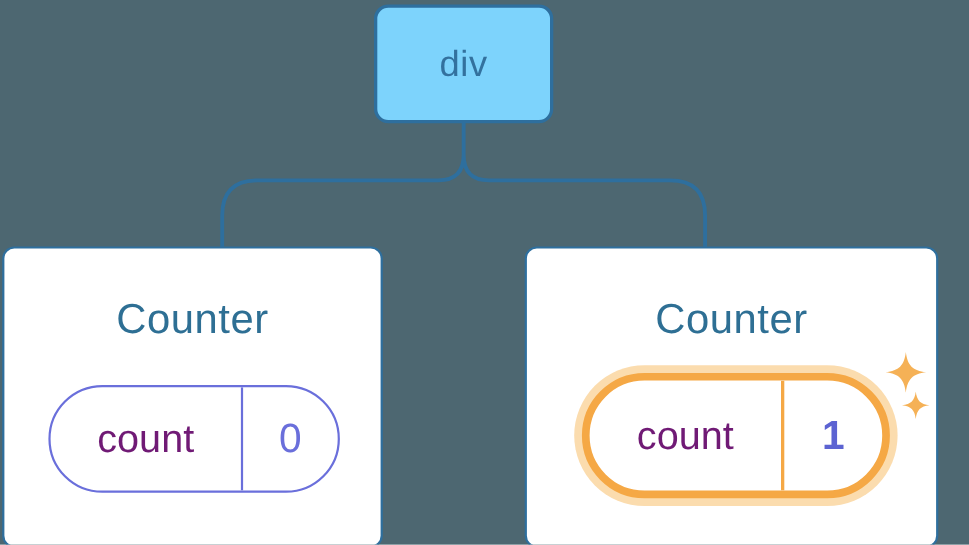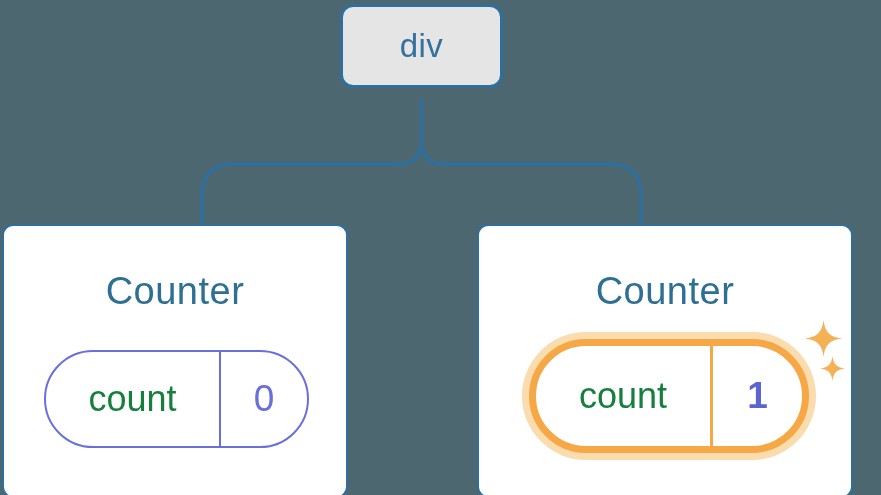--- a/index.html
+++ b/index.html
@@ -19,22 +19,22 @@
     inset: 0;
     z-index: 1;
   }
 
   
   .root-node {
     position: absolute;
     left: 340px;
     top: 4px;
     width: 163px;
-    height: 84px;
-    background: #e5e5e5;
+    height: 108px;
+    background: #7dd3fc;
     border: 3px solid #2E6F9E;
     border-radius: 13px;
     display: flex;
     align-items: center;
     justify-content: center;
     z-index: 2;
   }
   .root-node .label {
     color: #33719E;
     font-size: 33px;
@@ -100,21 +100,21 @@
   .pill .key-cell, .pill .value-cell {
     display: flex;
     align-items: center;
     justify-content: center;
   }
   .pill.plain .key-cell     { width: 173px; }
   .pill.highlight .key-cell { width: 174px; }
   .pill .value-cell { flex: 1; }
 
   .pill .key-label {
-    color: #15803d;
+    color: #701a75;
     font-size: 36px;
     font-weight: 400;
   }
   .pill .value {
     color: #6A6FDB;
     font-size: 37px;
     font-weight: 400;
   }
   .pill.highlight .value {
     color: #5C63D2;

